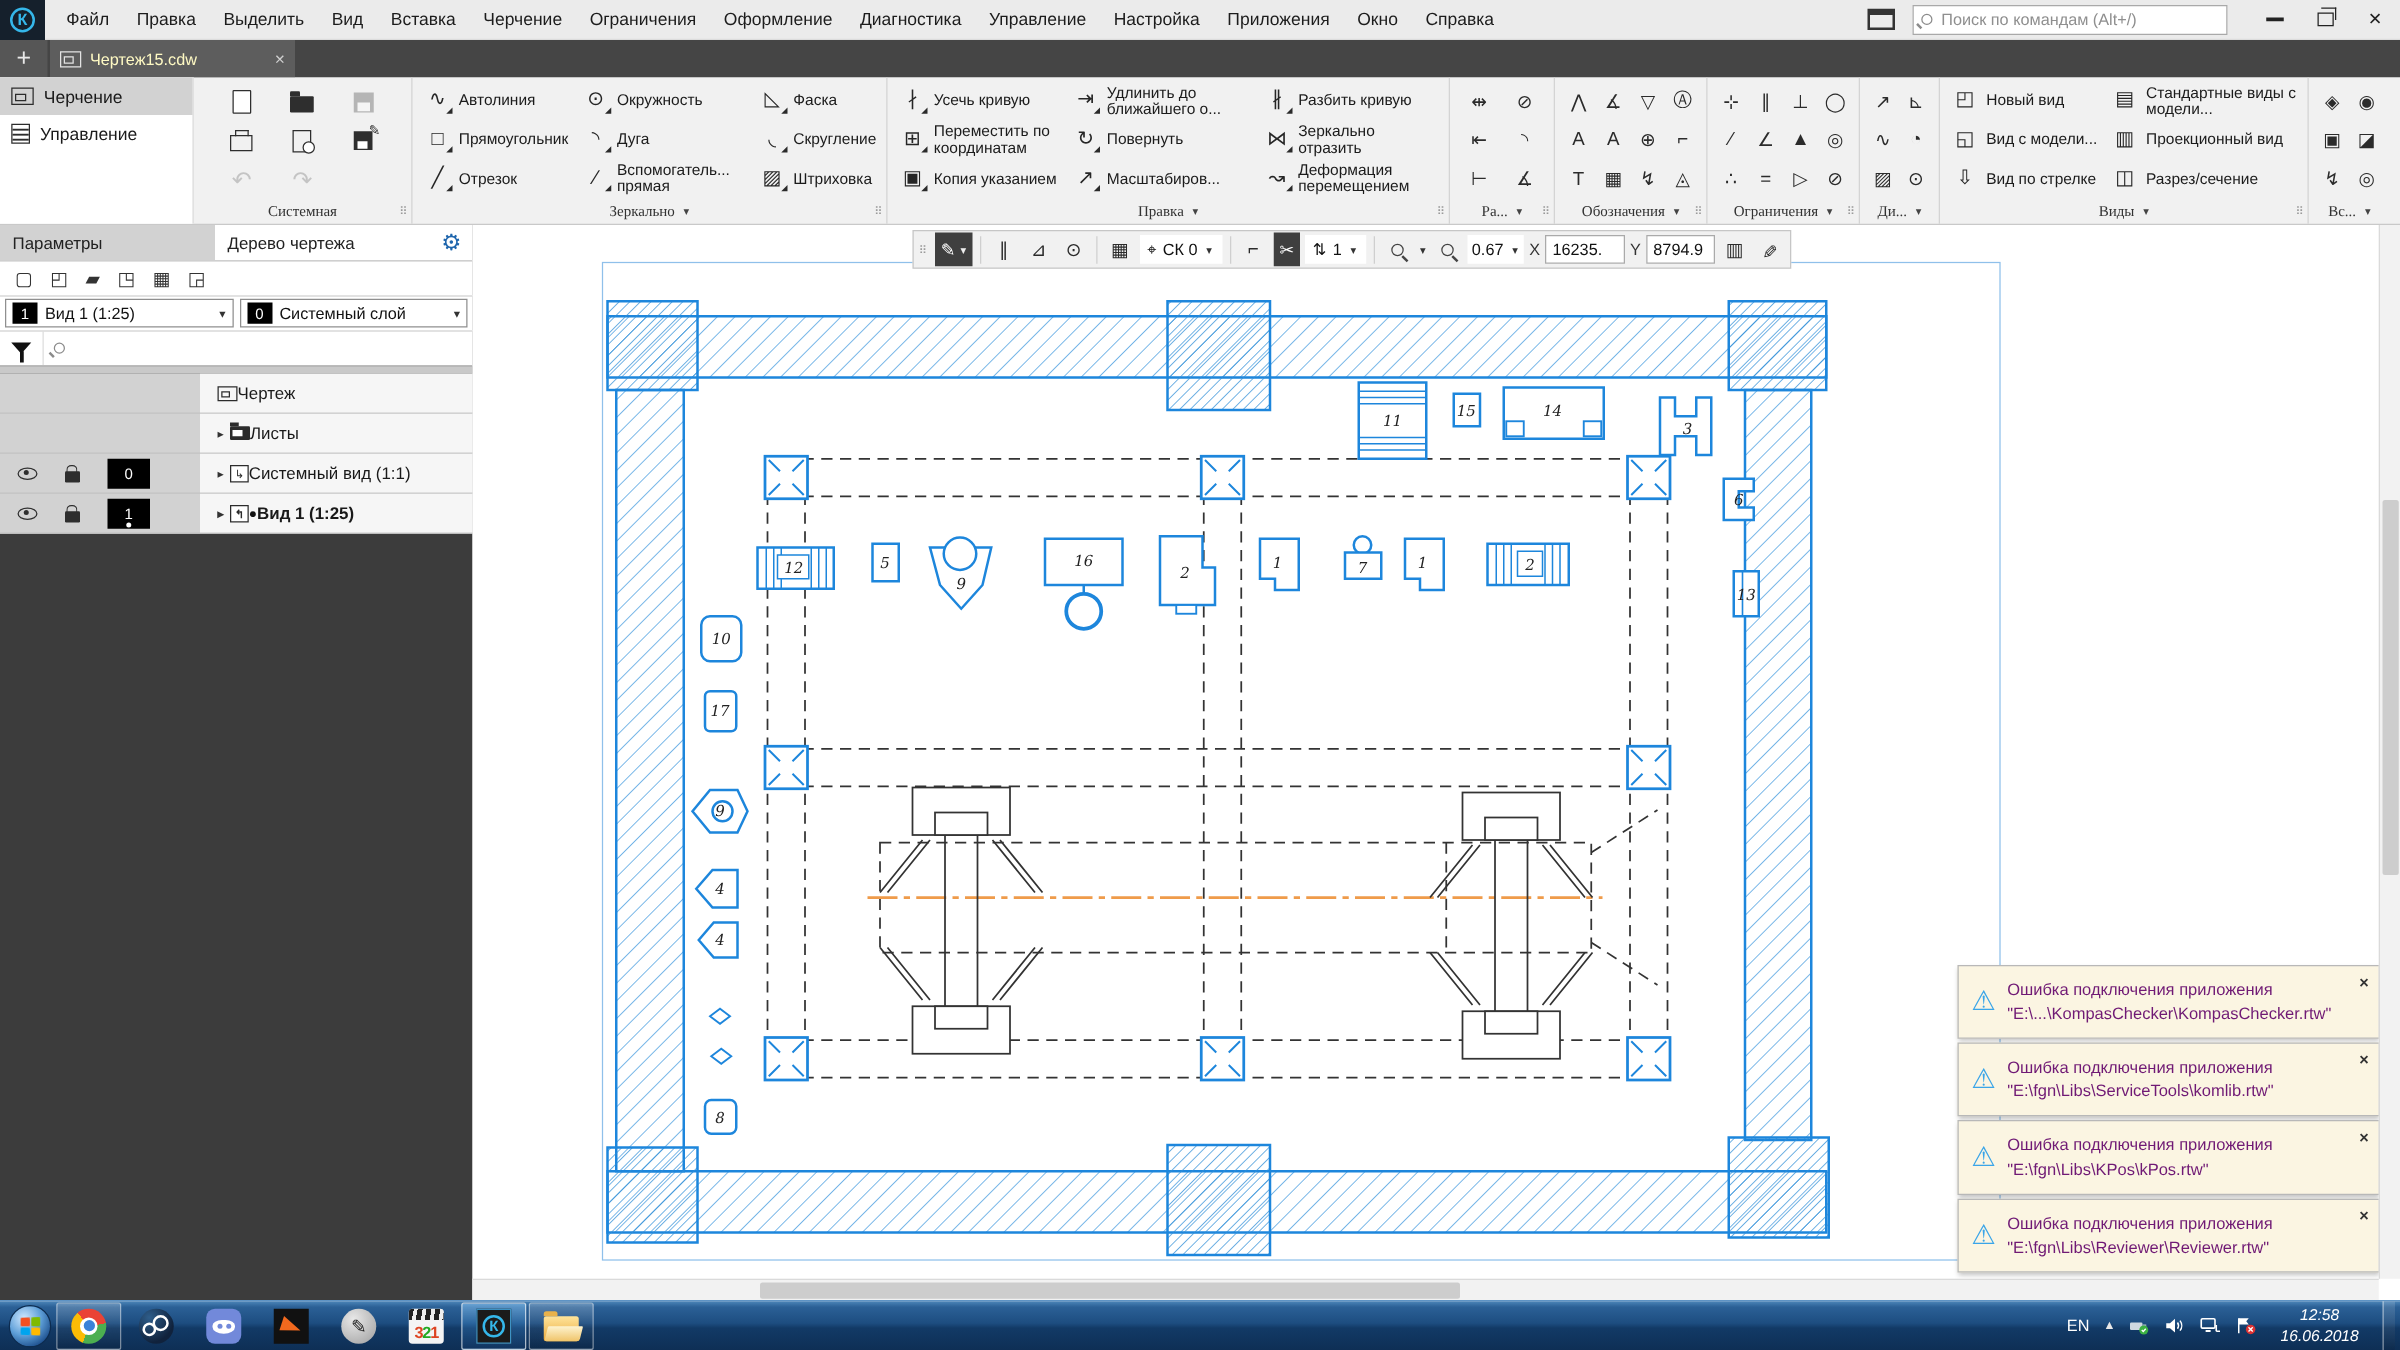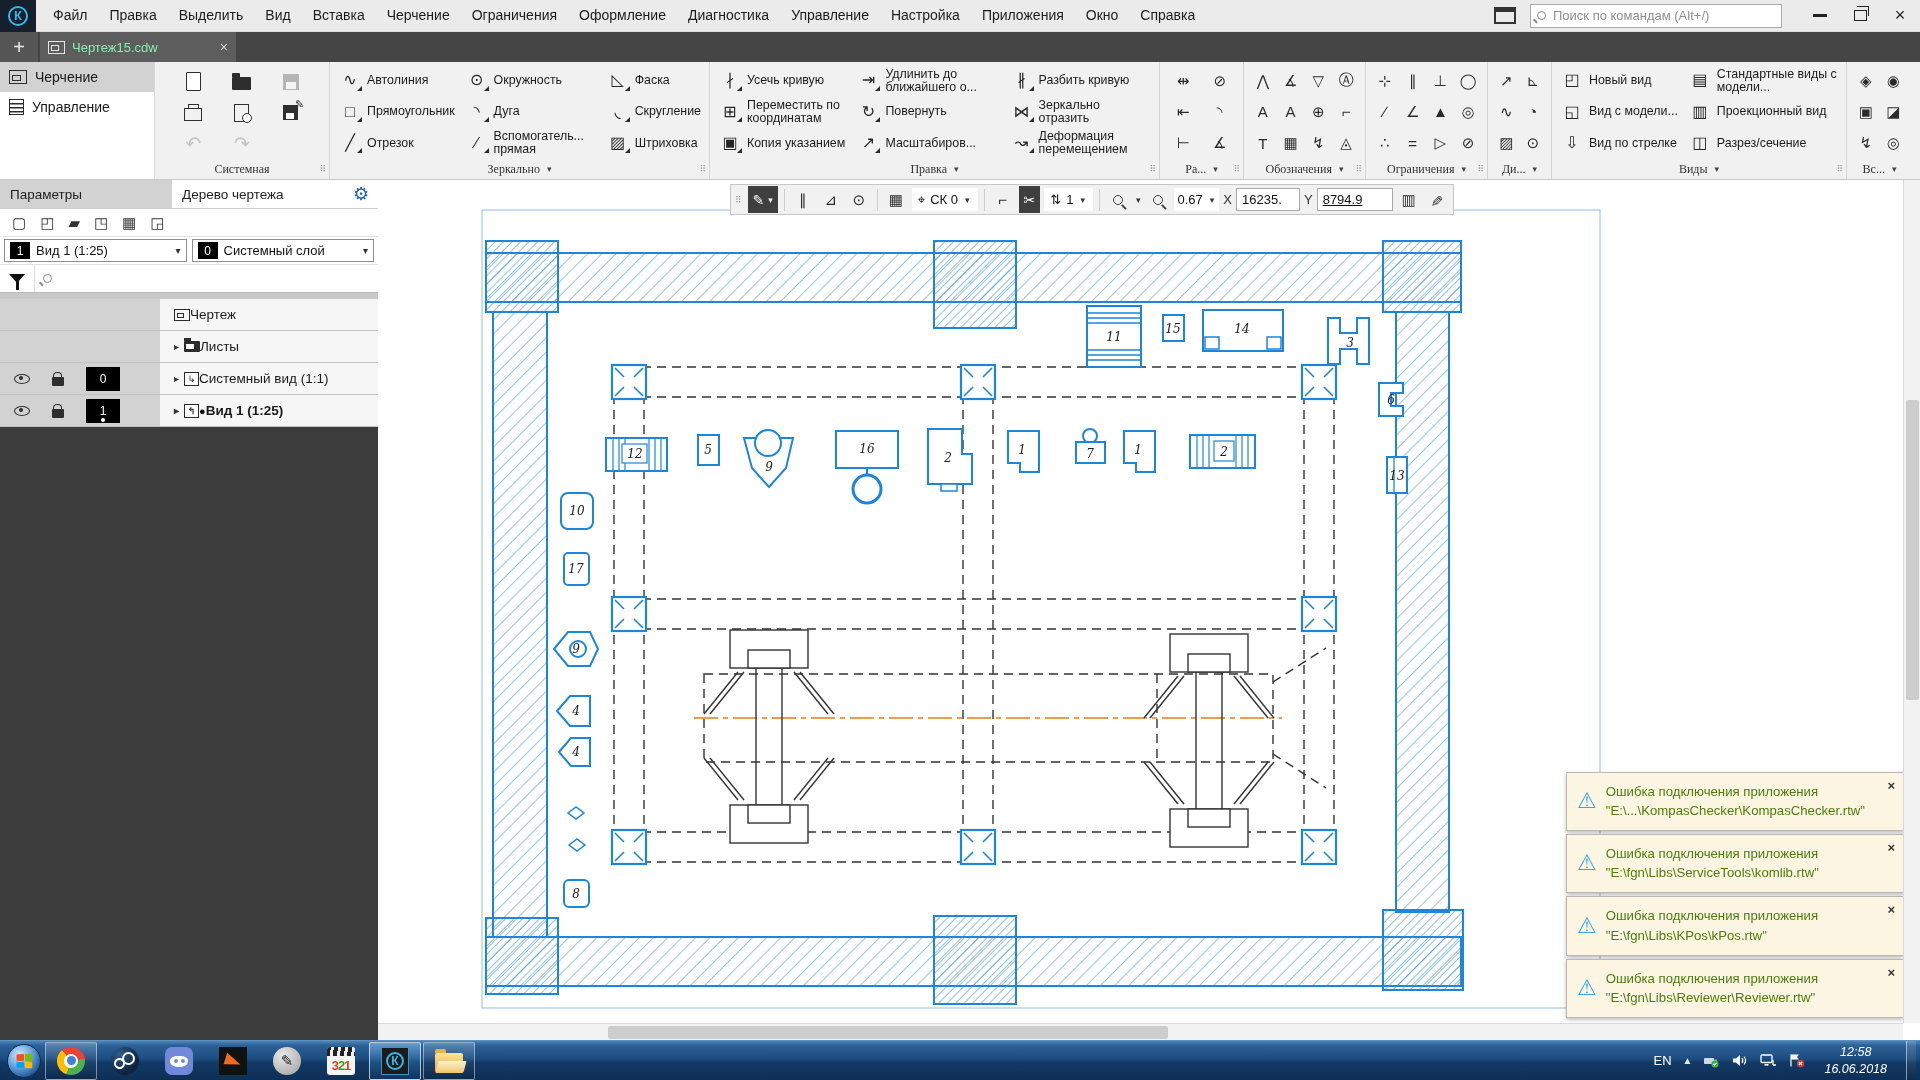--- a/index.html
+++ b/index.html
@@ -23,21 +23,21 @@
   .min-bar { width:14px; height:2.5px; background:#222; }
   .restore-ic { position:relative; width:13px; height:11px; border:1.6px solid #222;}
   .restore-ic::before { content:""; position:absolute; left:2px; top:-5px; width:11px; height:9px; border:1.6px solid #222; border-bottom:0; border-left:0;}
 
   
   .tabstrip { position:absolute; left:0; top:32px; width:1920px; height:30px; background:#454545; display:flex; align-items:stretch;}
   .newtab { width:38px; display:flex; align-items:center; justify-content:center; color:#e8e8e8; font-size:20px; background:#565656;}
   .doc-tab { width:196px; background:#5d5d5d; display:flex; align-items:center; padding:0 8px; margin-left:2px;}
   .tabdoc-ic { width:17px; height:13px; border:1.6px solid #e3e3e3; position:relative; flex:0 0 auto;}
   .tabdoc-ic::after{ content:""; position:absolute; left:2px; bottom:2px; width:6px; height:4px; border:1.2px solid #e3e3e3;}
-  .doc-tab .tlabel { color:#86efac; font-size:13px; margin-left:7px;}
+  .doc-tab .tlabel { color:#fef9c3; font-size:13px; margin-left:7px;}
   .doc-tab .tclose { margin-left:auto; color:#d0d0d0; font-size:14px;}
 
   
   .ribbon { position:absolute; left:0; top:62px; width:1920px; height:118px; background:#f1f1f1; border-bottom:1px solid #c9c9c9; display:flex;}
   .app-nav { width:155px; background:#fff; border-right:1px solid #d8d8d8; flex:0 0 auto;}
   .app-nav .navitem { height:30px; display:flex; align-items:center; padding:0 9px; gap:8px; font-size:14px; color:#1a1a1a;}
   .app-nav .navitem.active { background:#d2d2d2; }
   .nav-ic { width:18px; height:14px; border:1.7px solid #2c2c2c; position:relative;}
   .nav-ic::after { content:""; position:absolute; left:2px; bottom:2px; width:7px; height:4px; border:1.3px solid #2c2c2c;}
   .nav-ic2 { width:15px; height:16px; border:1.7px solid #2c2c2c; background:
@@ -126,21 +126,21 @@
   .cb-field { height:23px; background:#fff; border:1px solid #aaa; display:flex; align-items:center; padding:0 5px; font-size:13px; color:#111; gap:5px;}
   .cb-dd { font-size:9px; color:#333; padding:0 2px;}
   .cb-lab { font-size:13px; color:#2b5f9e; font-weight:bold;}
   .mag2 { width:10px; height:10px; border:1.8px solid #444; border-radius:50%; position:relative;}
   .mag2::after { content:""; position:absolute; width:6px; height:1.8px; background:#444; transform:rotate(45deg); left:7px; top:10px;}
 
   
   .notifs { position:absolute; right:16px; bottom:22px; width:338px; display:flex; flex-direction:column; gap:3px;}
   .notif { background:#fbf5e2; border:1px solid #b8b8b8; box-shadow:0 2px 4px rgba(0,0,0,.25); padding:9px 10px 10px 10px; display:flex; gap:9px; position:relative;}
   .notif .warn { color:#3aa5e8; font-size:22px; line-height:1; align-self:center;}
-  .notif .ntext { font-size:13.2px; color:#4d7c0f; line-height:1.45; padding-right:14px; word-break:break-all;}
+  .notif .ntext { font-size:13.2px; color:#701a75; line-height:1.45; padding-right:14px; word-break:break-all;}
   .notif .nclose { position:absolute; right:8px; top:5px; color:#333; font-size:13px; font-weight:bold;}
 
   
   .taskbar { position:absolute; left:0; top:1040px; width:1920px; height:40px;
     background:linear-gradient(180deg,#4c85b8 0%,#2b6096 12%,#1d4d80 45%,#123a66 55%,#0e2f55 100%);
     border-top:1px solid #5e93c4; display:flex; align-items:center;}
   .orb { width:40px; height:36px; display:flex; align-items:center; justify-content:center; margin-left:4px;}
   .orb-c { width:34px; height:34px; border-radius:50%; background:radial-gradient(circle at 35% 30%,#cfe8ff,#5e9fd8 45%,#1d4f8d 80%); border:1px solid #0d2c50; display:flex; align-items:center; justify-content:center;}
   .flag { width:16px; height:14px; display:grid; grid-template-columns:1fr 1fr; grid-template-rows:1fr 1fr; gap:1px; transform:perspective(40px) rotateY(-12deg);}
   .flag i { border-radius:1px;}
@@ -725,21 +725,21 @@
         </span>
       <div class="cb-field" style="border-color:transparent; padding:0 2px;">
         <span>0.67</span>
         <span class="cb-dd">▾</span>
       </div>
       <span class="cb-lab" style="color:#333;font-weight:normal;">X</span>
       <div class="cb-field" style="width:64px;">
           <span>16235.</span>
         </div>
       <span class="cb-lab" style="color:#333;font-weight:normal;">Y</span>
-      <div class="cb-field" style="width:76px;text-decoration:underline;">
+      <div class="cb-field" style="width:55px;">
           <span>8794.9</span>
         </div>
       <span class="cb-ic">▥</span>
       <span class="cb-ic" style="transform:rotate(180deg);">✐</span>
     </div>
 
     <div class="notifs">
       <div class="notif">
         <span class="warn">⚠</span>
         <div class="ntext"><span>Ошибка подключения приложения</span><br><span>"E:\...\KompasChecker\KompasChecker.rtw"</span></div>

